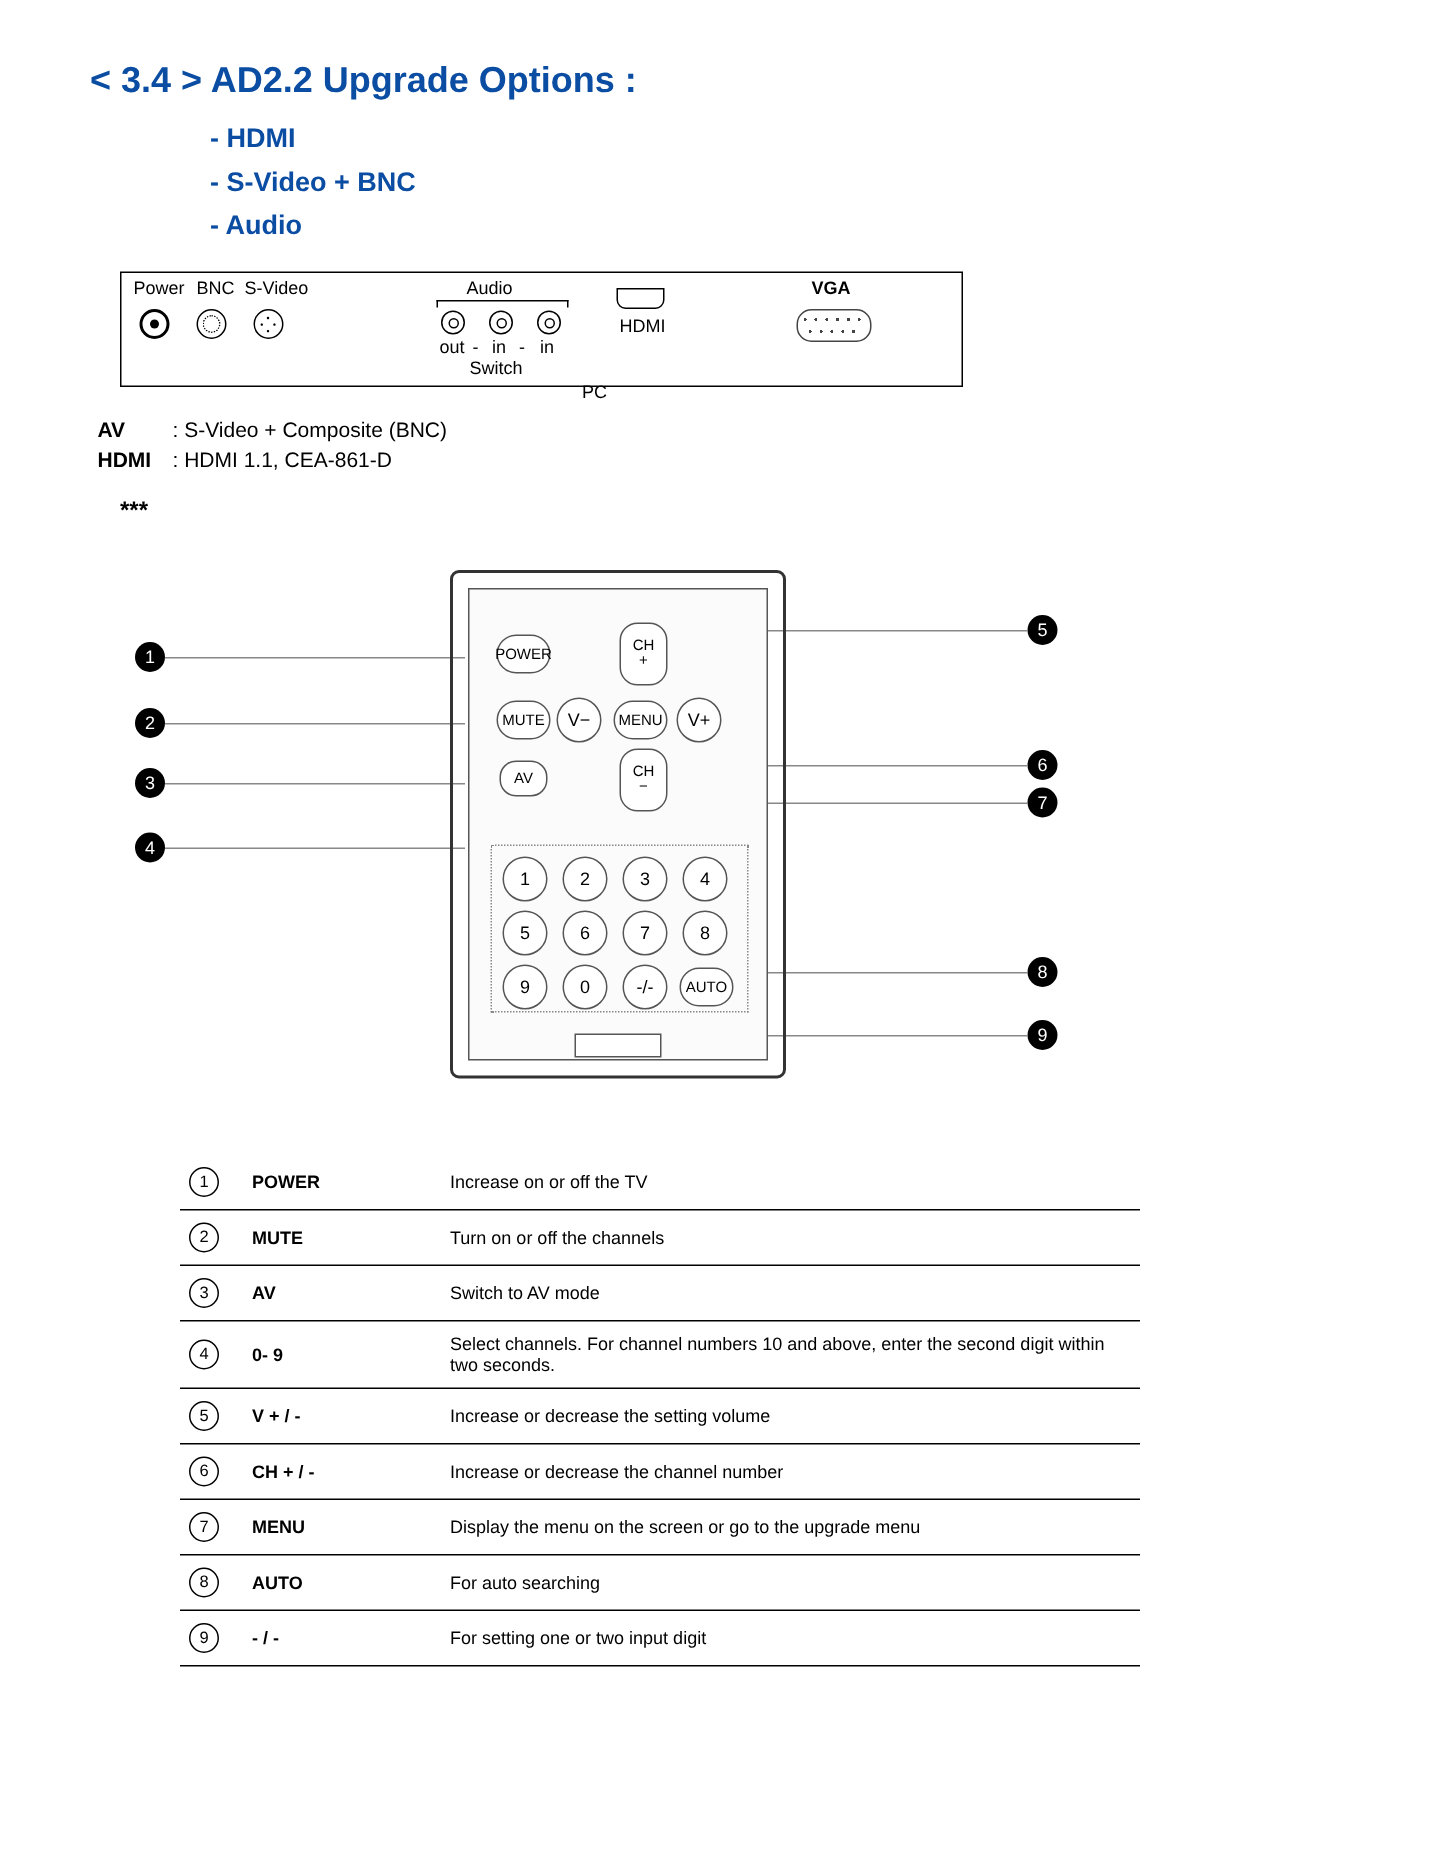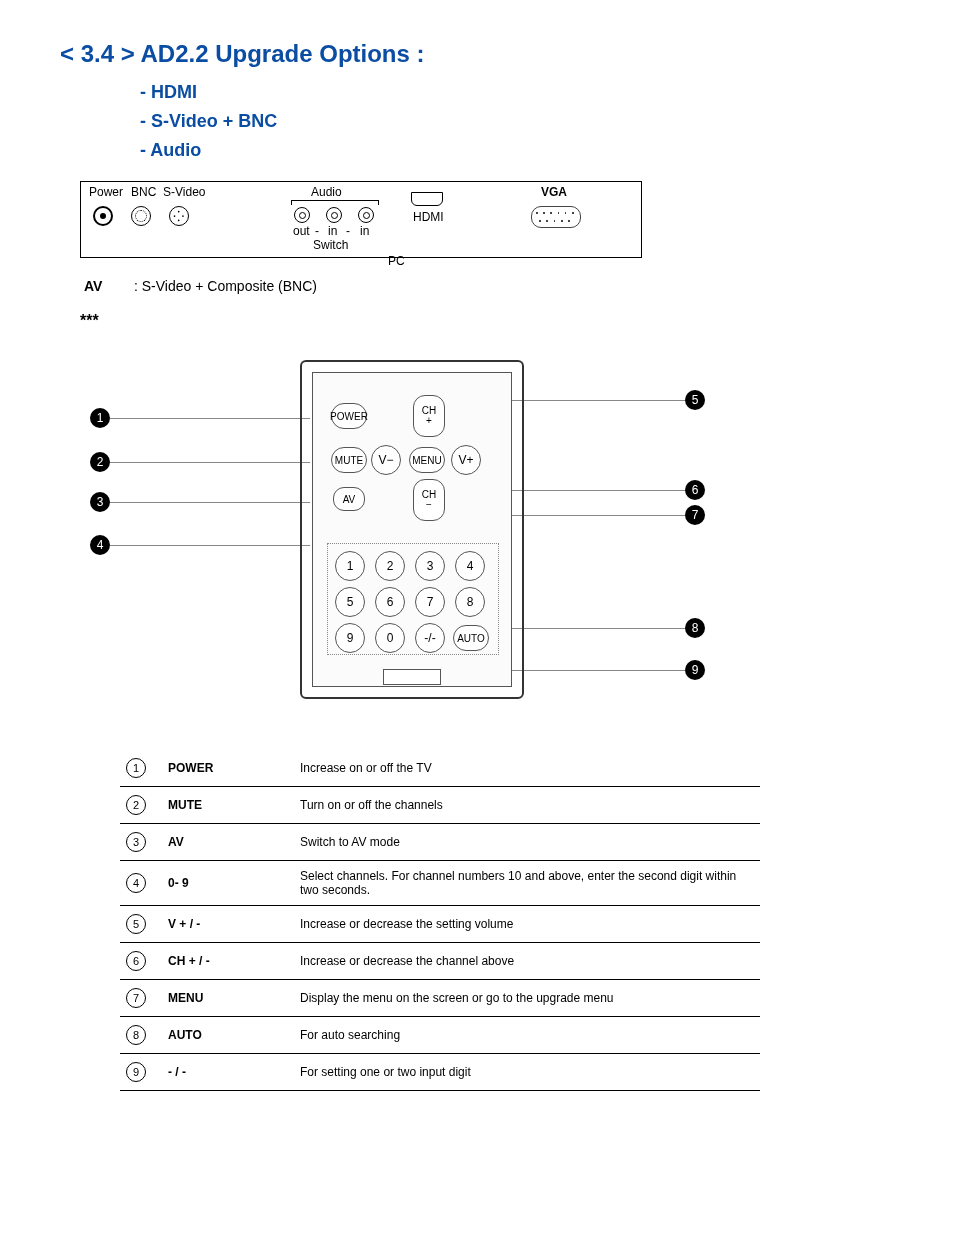--- a/index.html
+++ b/index.html
@@ -76,21 +76,21 @@
       radial-gradient(circle at 32% 70%, #444 1px, transparent 1px),
       radial-gradient(circle at 47% 70%, #444 1px, transparent 1px),
       radial-gradient(circle at 62% 70%, #444 1px, transparent 1px),
       radial-gradient(circle at 77% 70%, #444 1px, transparent 1px);
   }
   .audio-bar {
     position:absolute;border-top:1px solid #000; height:4px;
     border-left:1px solid #000;border-right:1px solid #000;
   }
   
-  .defs { margin-left:24px; font-size:14px; }
+  .defs { margin-left:5px; font-size:14px; }
   .defs .row { margin-bottom:4px; }
   .defs .k { display:inline-block; width:50px; font-weight:bold; }
   .note { margin: 18px 0 0 20px; }
   .note .stars { font-weight:bold; font-size:16px; }
   .note .bold { font-weight:bold; }
   
   .remote-wrap {
     position:relative; width:640px; height:360px; margin:30px 0 30px 30px;
   }
   .remote-outer {
@@ -188,20 +188,21 @@
   <span class="p-label" style="left:332px; top:28px;">HDMI</span>
 
   <span class="p-label" style="left:460px; top:3px;font-weight:bold;">VGA</span>
   <div class="p-glyph" style="left:450px; top:24px;">
       <div class="vga-port"></div>
     </div>
 </div>
 
 <div class="defs">
   <div class="row"><span class="k">AV</span><span>: S-Video + Composite (BNC)</span></div>
+  <div class="row"><span class="k">HDMI</span><span>: HDMI 1.1, CEA-861-D</span></div>
 </div>
 
 <div class="note">
   <div class="stars">***</div>
 </div>
 
 <div class="remote-wrap">
 
   <div class="callout" style="left:0; top:48px;">1</div>
   <div class="leader" style="left:20px; top:58px; width:200px;"></div>
@@ -285,21 +286,21 @@
         <td>Select channels. For channel numbers 10 and above, enter the second digit within two seconds.</td>
       </tr>
       <tr>
         <td class="numcell"><span class="tnum">5</span></td>
         <td class="keycell">V + / -</td>
         <td>Increase or decrease the setting volume</td>
       </tr>
       <tr>
         <td class="numcell"><span class="tnum">6</span></td>
         <td class="keycell">CH + / -</td>
-        <td>Increase or decrease the channel above</td>
+        <td>Increase or decrease the channel number</td>
       </tr>
       <tr>
         <td class="numcell"><span class="tnum">7</span></td>
         <td class="keycell">MENU</td>
         <td>Display the menu on the screen or go to the upgrade menu</td>
       </tr>
       <tr>
         <td class="numcell"><span class="tnum">8</span></td>
         <td class="keycell">AUTO</td>
         <td>For auto searching</td>

